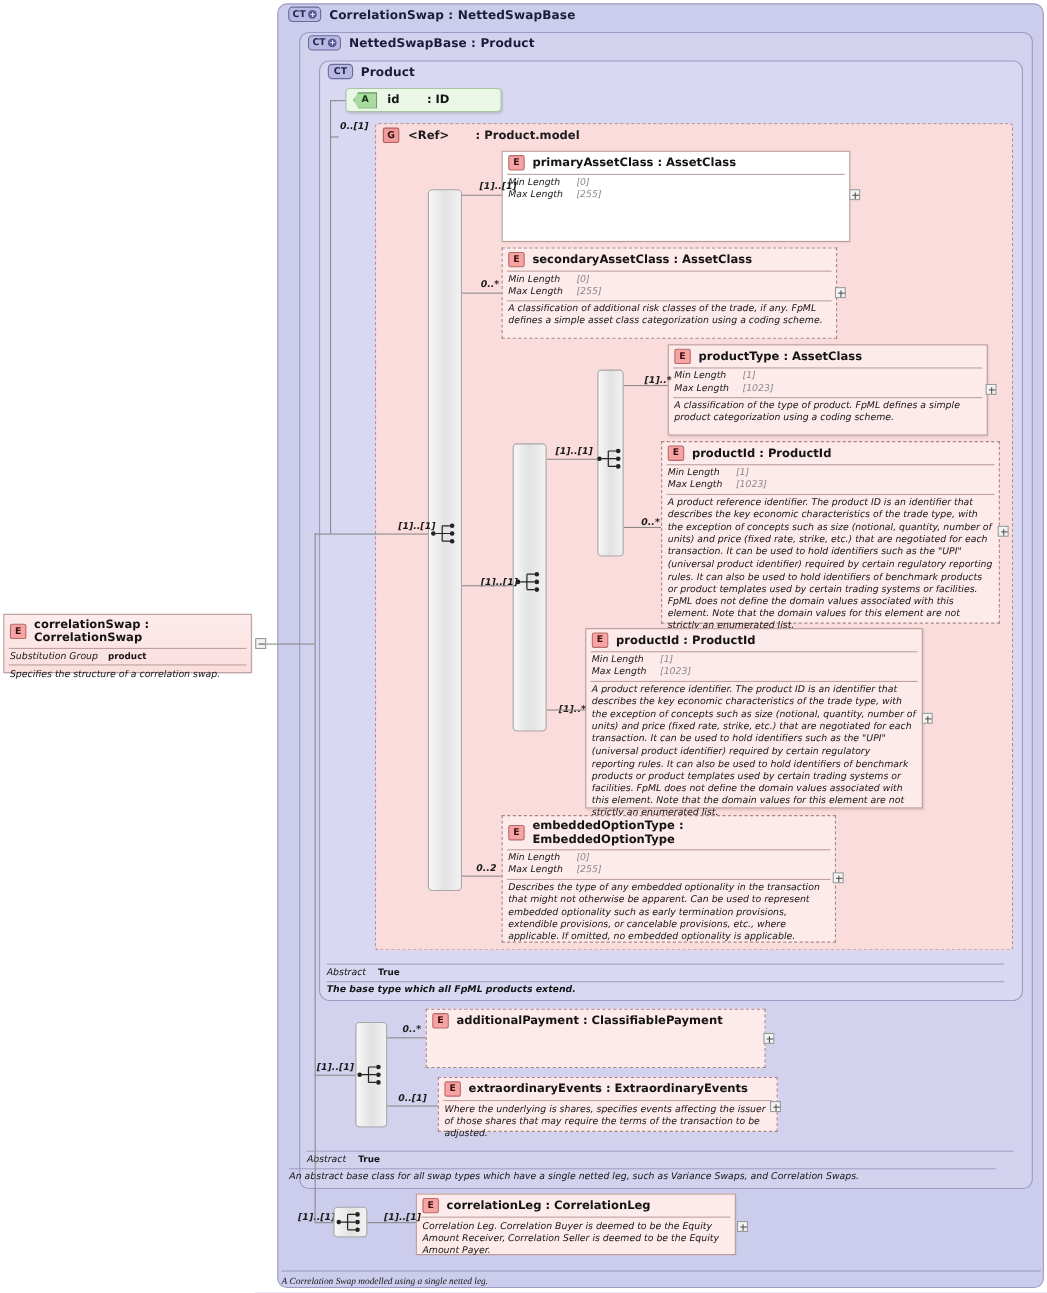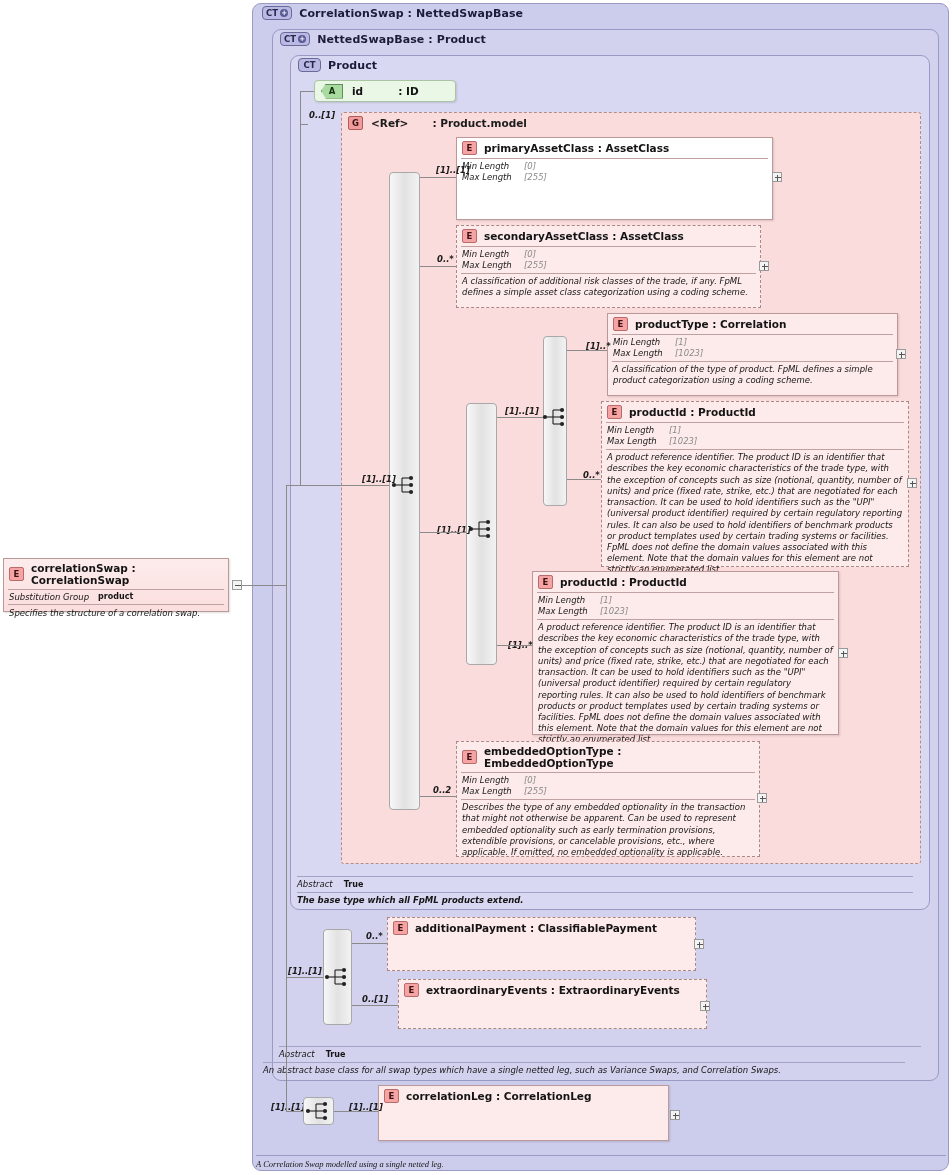--- a/index.html
+++ b/index.html
@@ -139,21 +139,21 @@
 <div class="grp-hdr" style="left:348px; top:116px;">
   <span class="g-badge">G</span>
   <span>&lt;Ref&gt;</span>
   <span style="margin-left:16px">: Product.model</span>
 </div>
 <div class="card" style="left:309px; top:110px;">0..[1]</div>
 
 <div class="attr" style="left:314px; top:80px; width:142px; height:22px;">
   <span class="a-badge">A</span>
   <span>id</span>
-  <span style="margin-left:26px">: ID</span>
+  <span style="margin-left:16px">: ID</span>
 </div>
 
 <div class="el solid" style="left:3px; top:558px; width:226px; height:54px; background:linear-gradient(to bottom,#fdecec,#fbdede);">
   <div class="el-title">
     <span class="e-badge">E</span>
     <span>correlationSwap : CorrelationSwap</span>
   </div>
   <div class="el-sub">
     <span class="k">Substitution Group</span>
     <span class="v">product</span>
@@ -197,21 +197,21 @@
       </div>
   </div>
   <div class="el-desc">A classification of additional risk classes of the trade, if any. FpML defines a simple asset class categorization using a coding scheme.</div>
 </div>
 <div class="exp plus" style="left:759px; top:261px;"></div>
 <div class="card" style="left:437px; top:254px;">0..*</div>
 
 <div class="el solid" style="left:607px; top:313px; width:291px; height:83px;">
   <div class="el-title">
     <span class="e-badge">E</span>
-    <span>productType : Correlation</span>
+    <span>productType : AssetClass</span>
   </div>
   <div class="el-facets">
     <div class="row">
         <span class="fname">Min Length</span>
         <span class="fval">[1]</span>
       </div>
     <div class="row">
         <span class="fname">Max Length</span>
         <span class="fval">[1023]</span>
       </div>
@@ -294,35 +294,37 @@
   </div>
 </div>
 <div class="exp plus" style="left:694px; top:939px;"></div>
 <div class="card" style="left:366px; top:931px;">0..*</div>
 
 <div class="el dashed" style="left:398px; top:979px; width:309px; height:50px;">
   <div class="el-title">
     <span class="e-badge">E</span>
     <span>extraordinaryEvents : ExtraordinaryEvents</span>
   </div>
+  <div class="el-desc">Where the underlying is shares, specifies events affecting the issuer of those shares that may require the terms of the transaction to be adjusted.</div>
 </div>
 <div class="exp plus" style="left:700px; top:1001px;"></div>
 <div class="card" style="left:362px; top:994px;">0..[1]</div>
 
 <div class="abs-row" style="left:279px; top:1046px; width:642px;">
   <span class="k">Abstract</span>
   <span class="v">True</span>
 </div>
 <div class="ct-desc" style="left:263px; top:1062px; width:642px;">An abstract base class for all swap types which have a single netted leg, such as Variance Swaps, and Correlation Swaps.</div>
 
 <div class="el solid" style="left:378px; top:1085px; width:291px; height:56px;">
   <div class="el-title">
     <span class="e-badge">E</span>
     <span>correlationLeg : CorrelationLeg</span>
   </div>
+  <div class="el-desc">Correlation Leg. Correlation Buyer is deemed to be the Equity Amount Receiver, Correlation Seller is deemed to be the Equity Amount Payer.</div>
 </div>
 <div class="exp plus" style="left:670px; top:1110px;"></div>
 <div class="card" style="left:349px; top:1102px;">[1]..[1]</div>
 <div class="card" style="left:271px; top:1102px;">[1]..[1]</div>
 
 <div class="footer" style="left:256px; top:1155px; width:690px;">A Correlation Swap modelled using a single netted leg.</div>
 
 <div class="seqbar" style="left:389px; top:172px; width:31px; height:638px;"></div>
 <svg class="seqicon" style="left:391px; top:474px;" viewBox="0 0 26 22">
   <circle cx="3" cy="11" r="2.1" fill="#222"></circle>

